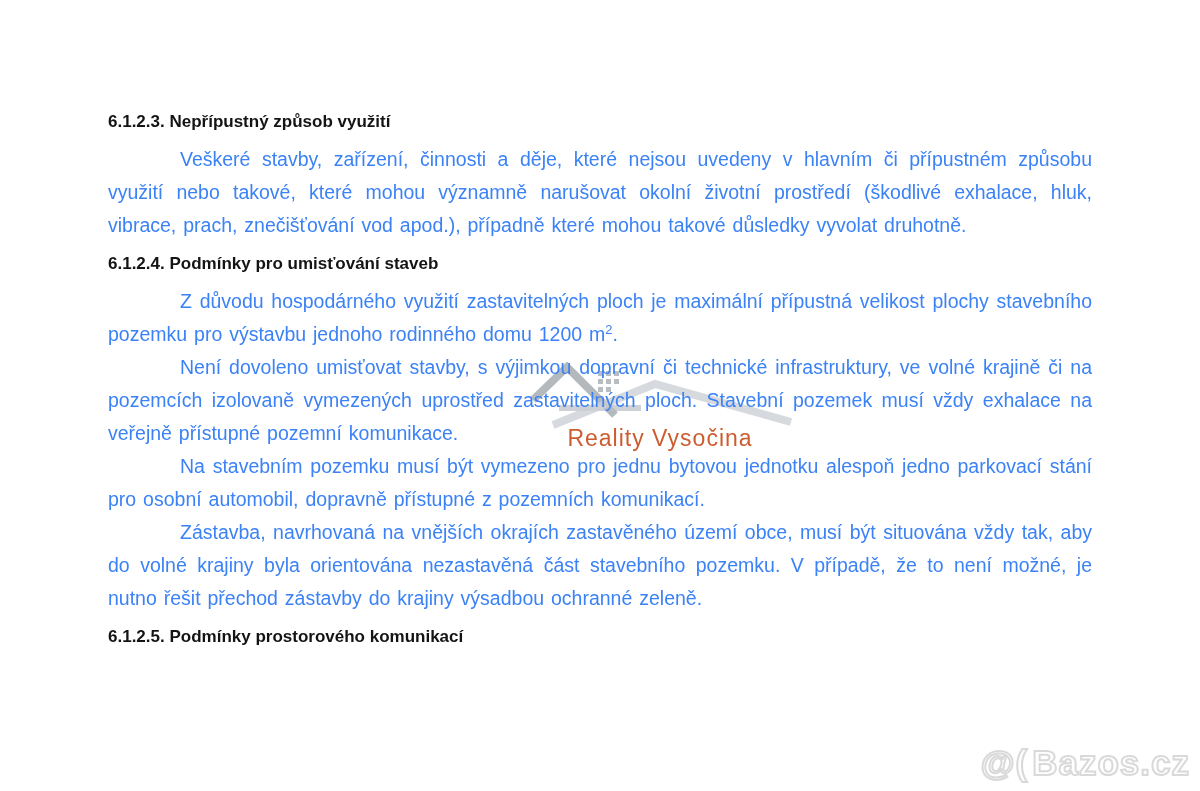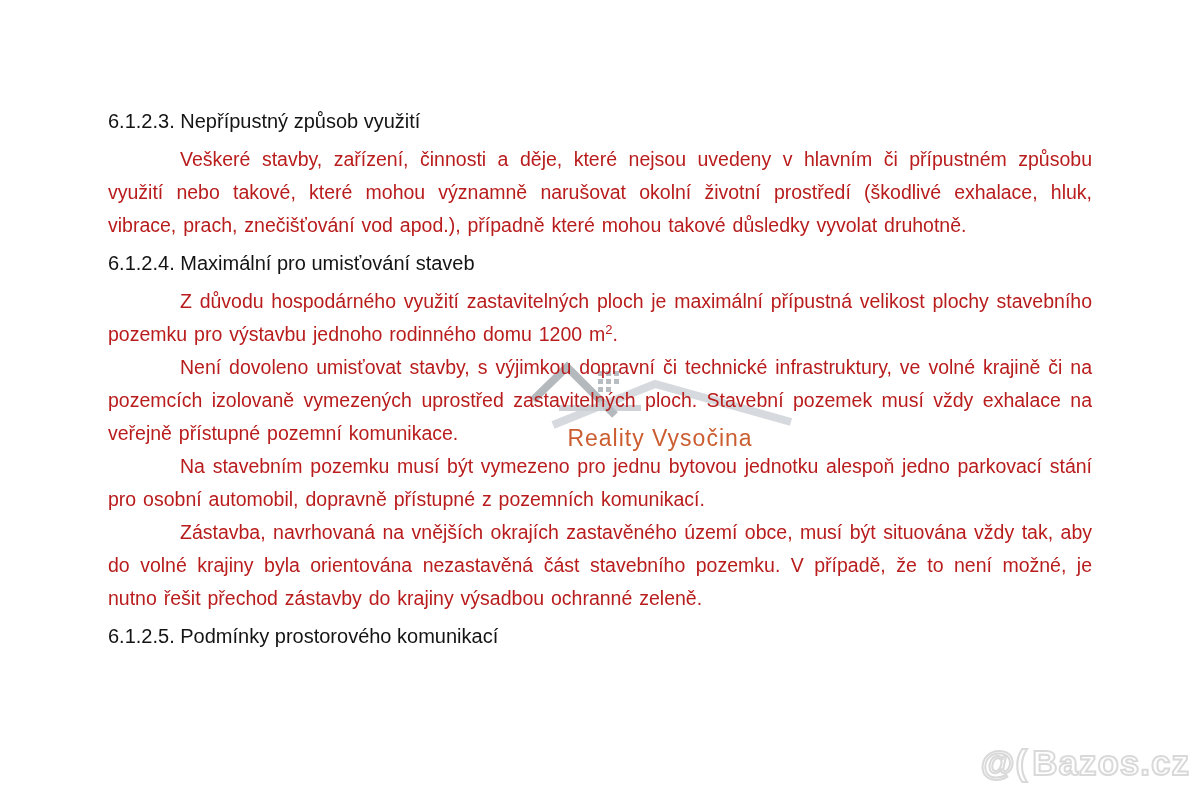--- a/index.html
+++ b/index.html
@@ -10,36 +10,36 @@
     overflow:hidden;
     font-family:"Liberation Sans", sans-serif;
     color:#111111;
   }
   .content {
     position:absolute;
     left:108px; right:108px; top:108px;
     z-index:1;
   }
   .heading {
-    font-size:20px;
+    font-size:17px;
     line-height:27px;
-    font-weight:400;
+    font-weight:700;
     margin:8px 0 8px 0;
     color:#141414;
     white-space:nowrap;
   }
   .heading.first { margin-top:0; }
   .para {
     font-size:19.5px;
     line-height:33px;
     margin:0;
     text-align:justify;
     text-indent:72px;
     word-spacing:1.5px;
-    color:#b91c1c;
+    color:#3b82f6;
   }
   .para sup {
     font-size:13px;
     line-height:0;
     vertical-align:super;
   }
   
   .wm-center {
     position:absolute;
     left:525px; top:358px;
@@ -102,21 +102,21 @@
 
   <div class="wm-corner">
     <span class="at">@(</span><span>Bazos.cz</span>
   </div>
 
   <div class="content">
 
     <div class="heading first">6.1.2.3. Nepřípustný způsob využití</div>
     <p class="para">Veškeré stavby, zařízení, činnosti a děje, které nejsou uvedeny v&nbsp;hlavním či přípustném způsobu využití nebo takové, které mohou významně narušovat okolní životní prostředí (škodlivé exhalace, hluk, vibrace, prach, znečišťování vod apod.), případně které mohou takové důsledky vyvolat druhotně.</p>
 
-    <div class="heading">6.1.2.4. Maximální pro umisťování staveb</div>
+    <div class="heading">6.1.2.4. Podmínky pro umisťování staveb</div>
     <p class="para"><span>Z&nbsp;důvodu hospodárného využití zastavitelných ploch je maximální přípustná velikost plochy stavebního pozemku pro výstavbu jednoho rodinného domu 1200 m</span><sup>2</sup><span>.</span></p>
     <p class="para">Není dovoleno umisťovat stavby, s výjimkou dopravní či technické infrastruktury, ve volné krajině či na pozemcích izolovaně vymezených uprostřed zastavitelných ploch. Stavební pozemek musí vždy exhalace na veřejně přístupné pozemní komunikace.</p>
     <p class="para">Na stavebním pozemku musí být vymezeno pro jednu bytovou jednotku alespoň jedno parkovací stání pro osobní automobil, dopravně přístupné z&nbsp;pozemních komunikací.</p>
     <p class="para">Zástavba, navrhovaná na vnějších okrajích zastavěného území obce, musí být situována vždy tak, aby do volné krajiny byla orientována nezastavěná část stavebního pozemku. V&nbsp;případě, že to není možné, je nutno řešit přechod zástavby do krajiny výsadbou ochranné zeleně.</p>
 
     <div class="heading">6.1.2.5. Podmínky prostorového komunikací</div>
 
   </div>
 </div>
 

